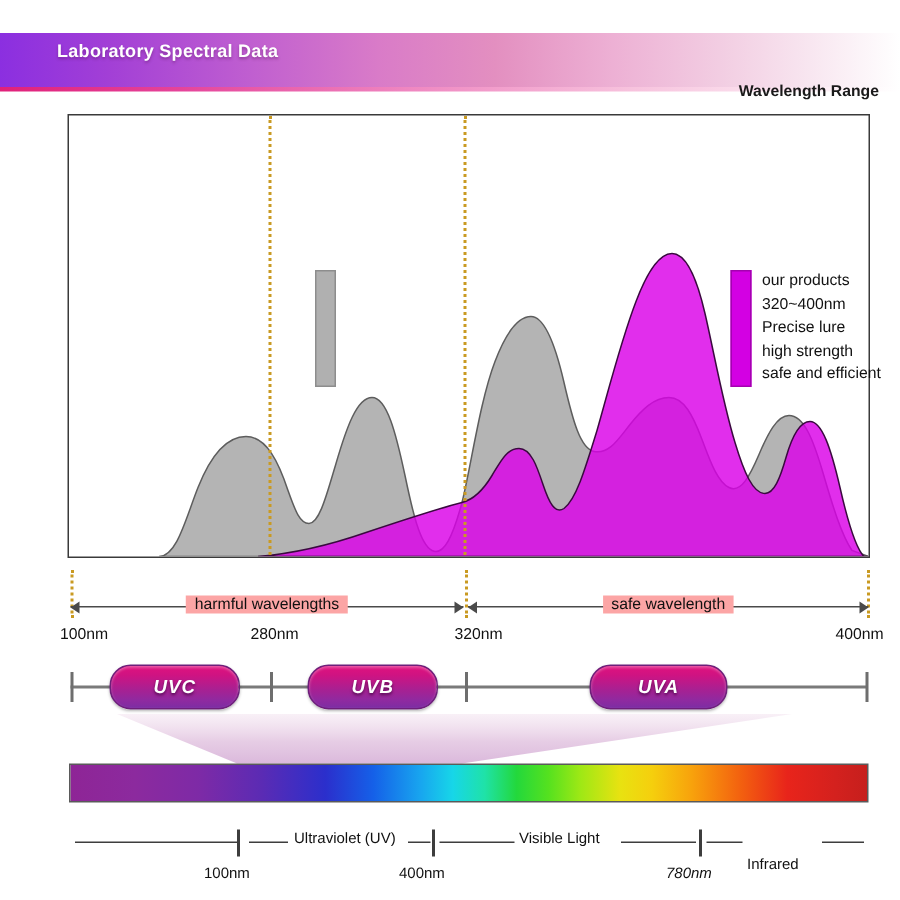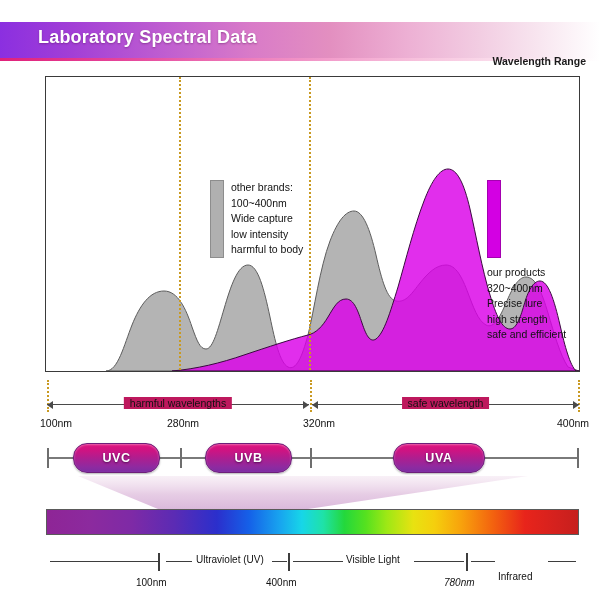--- a/index.html
+++ b/index.html
@@ -16,21 +16,21 @@
   .header-bar{
     position:absolute;left:0;top:22px;width:600px;height:36px;
     background:linear-gradient(90deg,#8b2fe0 0%,#a23fd6 12%,#c05fd0 28%,#d97bc8 42%,#e38fc0 55%,#edb0d4 68%,#f2cde2 80%,#f8e6f0 90%,#ffffff 100%);
   }
   .header-underline{
     position:absolute;left:0;top:58px;width:600px;height:3px;
     background:linear-gradient(90deg,#e0217a 0%,#e5449a 20%,#ef86c0 45%,#f7c2dd 70%,#ffffff 100%);
   }
   .header-title{
     position:absolute;left:38px;top:27px;
-    font-size:18px;font-weight:bold;color:#ffffff;
+    font-size:12px;font-weight:bold;color:#ffffff;
     letter-spacing:.2px;
     text-shadow:0 1px 2px rgba(90,20,90,.45);
   }
   .wavelength-range{
     position:absolute;right:14px;top:55px;
     font-size:10.5px;color:#1a1a1a;font-weight:bold;
   }
 
   
   .chart-wrap{position:absolute;left:0;top:70px;width:600px;height:315px;}
@@ -52,39 +52,39 @@
     border-left:2px dotted #c99a22;}
 
   
   .legend{position:absolute;display:flex;gap:7px;align-items:flex-start;}
   .legend-swatch{width:14px;height:78px;box-sizing:border-box;}
   .legend-swatch.gray{background:#b0b0b0;border:1px solid #8d8d8d;}
   .legend-swatch.magenta{background:#d300e3;border:1px solid #a400b0;}
   .legend-lines{display:flex;flex-direction:column;}
   .legend-lines span{font-size:10.5px;color:#111;line-height:15.6px;white-space:nowrap;}
   #legend-left{left:210px;top:110px;}
-  #legend-right{left:487px;top:110px;flex-direction:column;}
+  #legend-right{left:487px;top:110px;}
 
   
   .range-row{position:absolute;left:0;top:380px;width:600px;height:46px;}
   .tickdot{position:absolute;top:0;width:0;height:32px;border-left:2px dotted #c99a22;}
   .arrow-seg{position:absolute;top:19px;height:12px;}
   .arrow-line{position:absolute;top:5px;left:0;height:1.2px;background:#4a4a4a;width:100%;}
   .arrow-text{
     position:absolute;top:-2px;left:50%;transform:translateX(-50%);
-    background:#be185d;padding:0 6px;font-size:10.5px;color:#111;white-space:nowrap;
+    background:#fca5a5;padding:0 6px;font-size:10.5px;color:#111;white-space:nowrap;
   }
   .ar-head{position:absolute;top:1.5px;width:0;height:0;
     border-top:4px solid transparent;border-bottom:4px solid transparent;}
   .ar-head.l{left:0;border-right:6px solid #4a4a4a;}
   .ar-head.r{right:0;border-left:6px solid #4a4a4a;}
   .nm-label{position:absolute;top:37px;font-size:10.5px;color:#111;white-space:nowrap;}
 
   
-  .band-row{position:absolute;left:0;top:440px;width:600px;height:36px;}
+  .band-row{position:absolute;left:0;top:440px;width:600px;height:36px;font-style:italic;}
   .band-axis{position:absolute;left:47px;top:17px;width:531px;height:2px;background:#7a7a7a;}
   .band-tick{position:absolute;top:8px;width:2px;height:20px;background:#6e6e6e;}
   .pill{
     position:absolute;top:3px;height:28px;border-radius:14px;
     background:linear-gradient(180deg,#e0127e 0%,#cf1382 22%,#a62193 58%,#8f2aa0 82%,#7d2da3 100%);
     border:1px solid #6d1f7a;
     box-shadow:0 1px 2px rgba(0,0,0,.3), inset 0 1px 2px rgba(255,255,255,.35);
     display:flex;align-items:center;justify-content:center;
   }
   .pill span{
@@ -176,27 +176,20 @@
              C 519,270 524,288 530,294
              L 533,294 Z"></path>
       </svg>
 
       <div class="vline" style="left:133px;"></div>
       <div class="vline" style="left:263px;"></div>
     </div>
 
     <div class="legend" id="legend-left">
       <div class="legend-swatch gray"></div>
-      <div class="legend-lines">
-        <span>other brands:</span>
-        <span>100~400nm</span>
-        <span>Wide capture</span>
-        <span>low intensity</span>
-        <span>harmful to body</span>
-      </div>
     </div>
 
     <div class="legend" id="legend-right">
       <div class="legend-swatch magenta"></div>
       <div class="legend-lines">
         <span>our products</span>
         <span>320~400nm</span>
         <span>Precise lure</span>
         <span>high strength</span>
         <span>safe and efficient</span>

